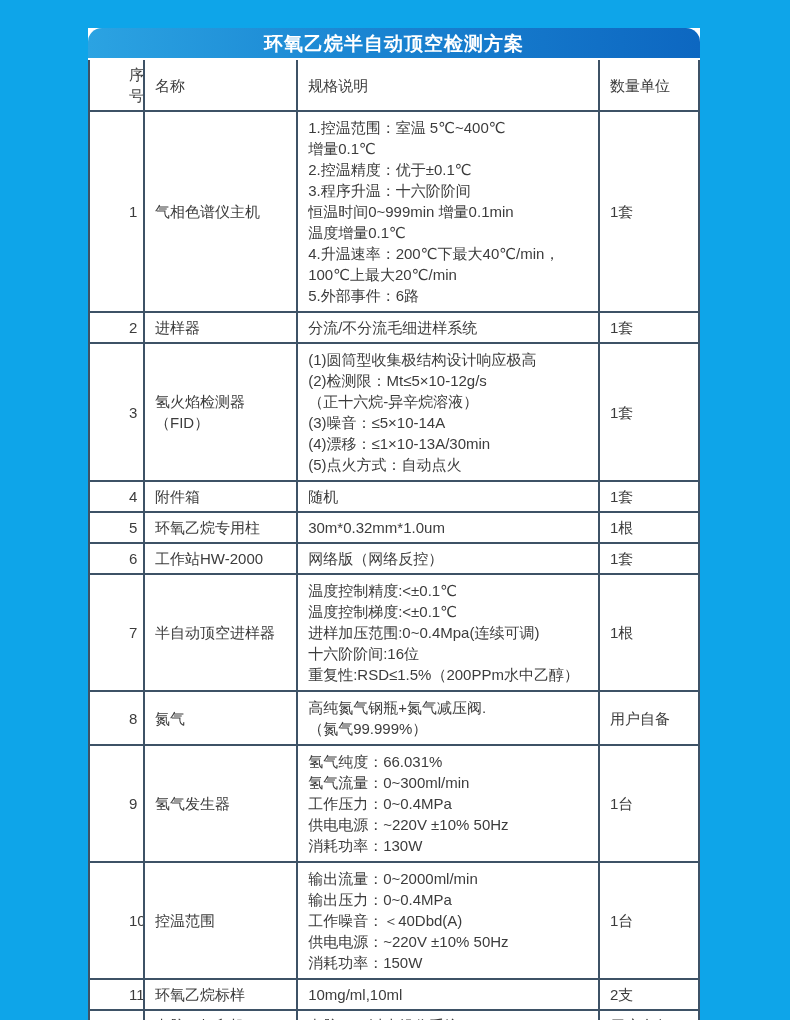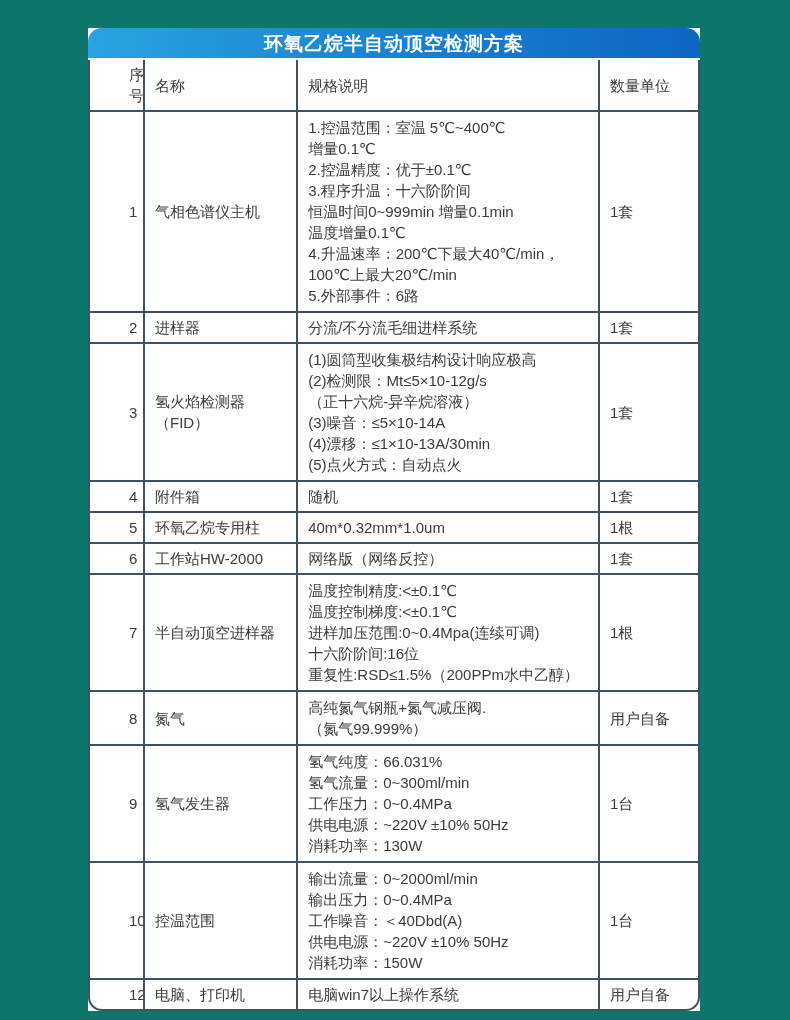--- a/index.html
+++ b/index.html
@@ -8,21 +8,21 @@
     background: #ffffff;
     width: 790px;
     height: 1020px;
     font-family: "Liberation Sans", "DejaVu Sans", sans-serif;
     -webkit-font-smoothing: antialiased;
   }
   .page {
     position: relative;
     width: 790px;
     height: 1020px;
-    background: #0f766e;
+    background: #0ea5e9;
     overflow: hidden;
   }
   .card {
     position: absolute;
     left: 88px;
     top: 28px;
     width: 612px;
     background: #ffffff;
   }
   .title-bar {
@@ -151,21 +151,21 @@
               <td class="c-name">附件箱</td>
               <td class="c-spec">
                 <div class="spec-line">随机</div>
               </td>
               <td class="c-qty">1套</td>
             </tr>
             <tr>
               <td class="c-no">5</td>
               <td class="c-name">环氧乙烷专用柱</td>
               <td class="c-spec">
-                <div class="spec-line">40m*0.32mm*1.0um</div>
+                <div class="spec-line">30m*0.32mm*1.0um</div>
               </td>
               <td class="c-qty">1根</td>
             </tr>
             <tr>
               <td class="c-no">6</td>
               <td class="c-name">工作站HW-2000</td>
               <td class="c-spec">
                 <div class="spec-line">网络版（网络反控）</div>
               </td>
               <td class="c-qty">1套</td>
@@ -209,20 +209,28 @@
               <td class="c-spec">
                 <div class="spec-line">输出流量：0~2000ml/min</div>
                 <div class="spec-line">输出压力：0~0.4MPa</div>
                 <div class="spec-line">工作噪音：＜40Dbd(A)</div>
                 <div class="spec-line">供电电源：~220V ±10% 50Hz</div>
                 <div class="spec-line">消耗功率：150W</div>
               </td>
               <td class="c-qty">1台</td>
             </tr>
             <tr>
+              <td class="c-no">11</td>
+              <td class="c-name">环氧乙烷标样</td>
+              <td class="c-spec">
+                <div class="spec-line">10mg/ml,10ml</div>
+              </td>
+              <td class="c-qty">2支</td>
+            </tr>
+            <tr>
               <td class="c-no">12</td>
               <td class="c-name">电脑、打印机</td>
               <td class="c-spec">
                 <div class="spec-line">电脑win7以上操作系统</div>
               </td>
               <td class="c-qty">用户自备</td>
             </tr>
           </tbody>
       </table>
     </div>

